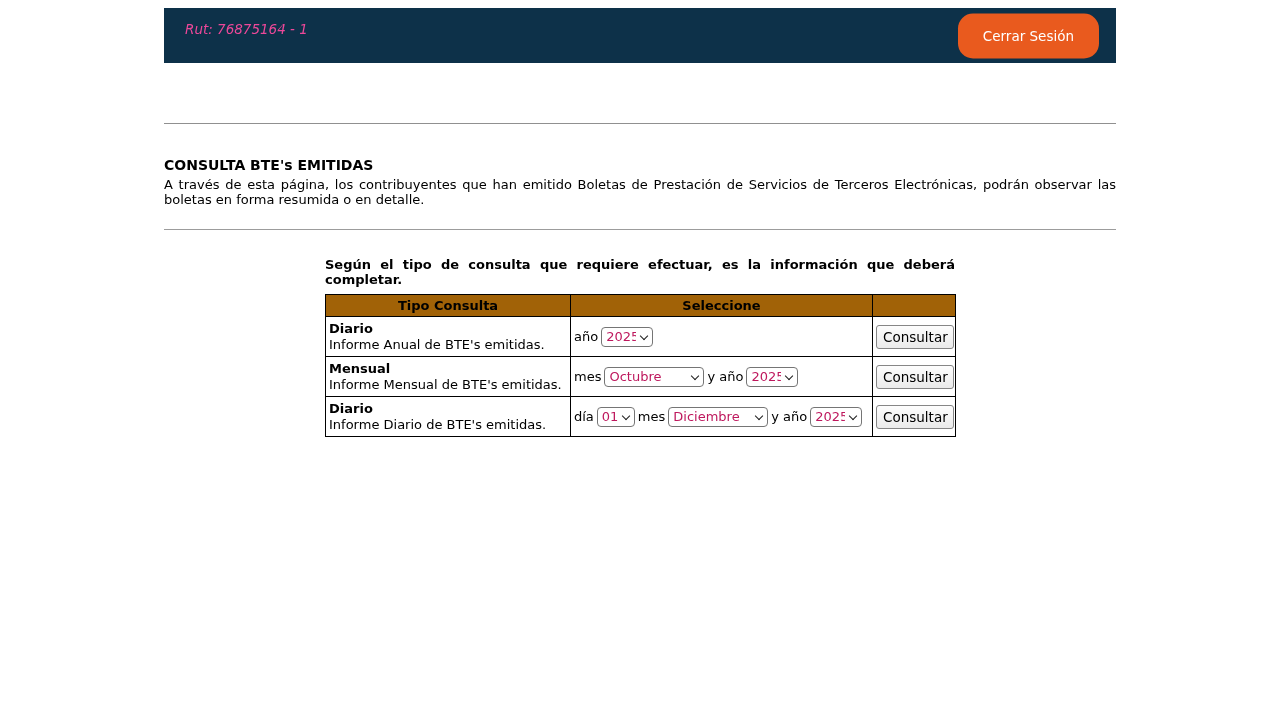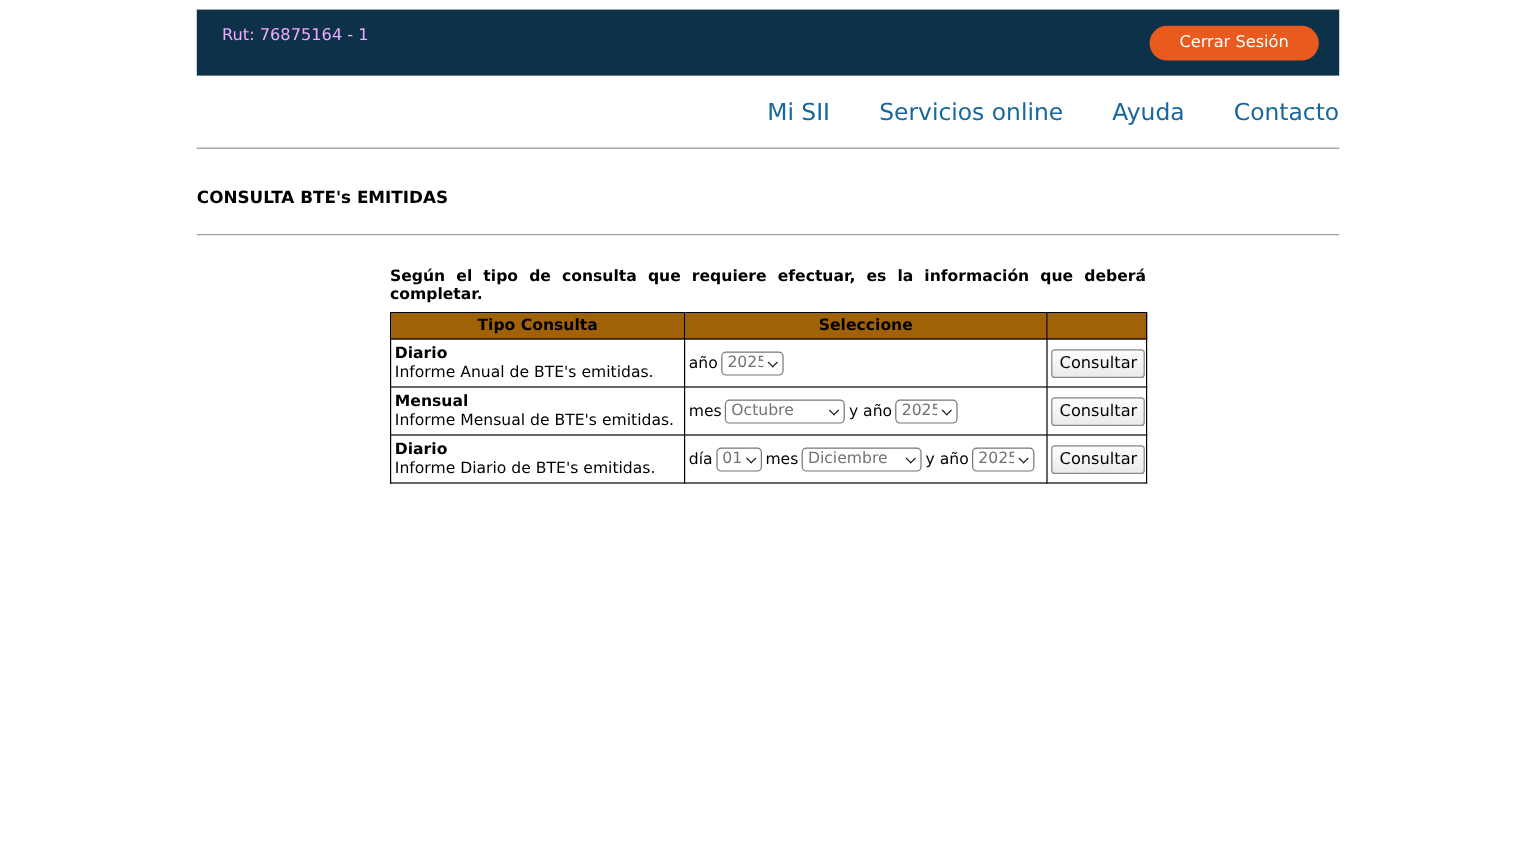--- a/index.html
+++ b/index.html
@@ -15,32 +15,33 @@
 
   
   .topbar {
     position: relative;
     height: 55px;
     background: #0d3149;
   }
   .rut {
     position: absolute;
     left: 21px; top: 13px;
-    color: #f0abfc;
+    color: #ec4899;
     font-size: 13.5px;
+    font-style: italic;
   }
   .logout-btn {
     position: absolute;
     right: 17px; top: 50%;
     transform: translateY(-50%);
     background: #e95a1e;
     color: #ffffff;
     border: none;
     border-radius: 15px;
-    height: 29px;
+    height: 45px;
     padding: 0 25px;
     font-size: 13.5px;
     font-family: inherit;
     cursor: pointer;
   }
 
   
   .header-row {
     position: relative;
     height: 61px;
@@ -134,21 +135,21 @@
   .sel { position: relative; display: inline-block; vertical-align: middle; margin: 0 3px; }
   .sel select {
     appearance: none;
     -webkit-appearance: none;
     font-family: inherit;
     font-size: 13px;
     height: 20px;
     border: 1px solid #757575;
     border-radius: 4px;
     background: #ffffff;
-    color: #737373;
+    color: #be185d;
     padding: 0 16px 0 4px;
     cursor: pointer;
   }
   .sel::after {
     content: "";
     position: absolute;
     right: 6px; top: 6px;
     width: 5px; height: 5px;
     border-right: 1.7px solid #1d1d1d;
     border-bottom: 1.7px solid #1d1d1d;
@@ -176,29 +177,24 @@
 <body>
 
 <div class="page">
 
   <div class="topbar">
     <span class="rut">Rut: 76875164 - 1</span>
     <button class="logout-btn">Cerrar Sesión</button>
   </div>
 
   <div class="header-row">
-    <nav class="nav">
-      <a>Mi SII</a>
-      <a>Servicios online</a>
-      <a>Ayuda</a>
-      <a>Contacto</a>
-    </nav>
   </div>
 
   <h1 class="page-title">CONSULTA BTE's EMITIDAS</h1>
+  <p class="intro">A través de esta página, los contribuyentes que han emitido Boletas de Prestación de Servicios de Terceros Electrónicas, podrán observar las boletas en forma resumida o en detalle.</p>
   <hr class="divider">
 
   <div class="consulta">
     <p class="instruction">Según el tipo de consulta que requiere efectuar, es la información que deberá completar.</p>
 
     <table class="consulta-table">
       <colgroup>
           <col class="col-tipo">
           <col class="col-sel">
           <col class="col-btn">

